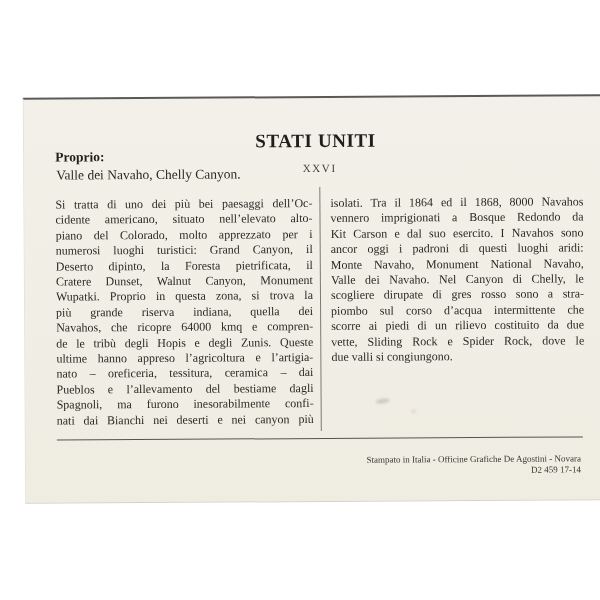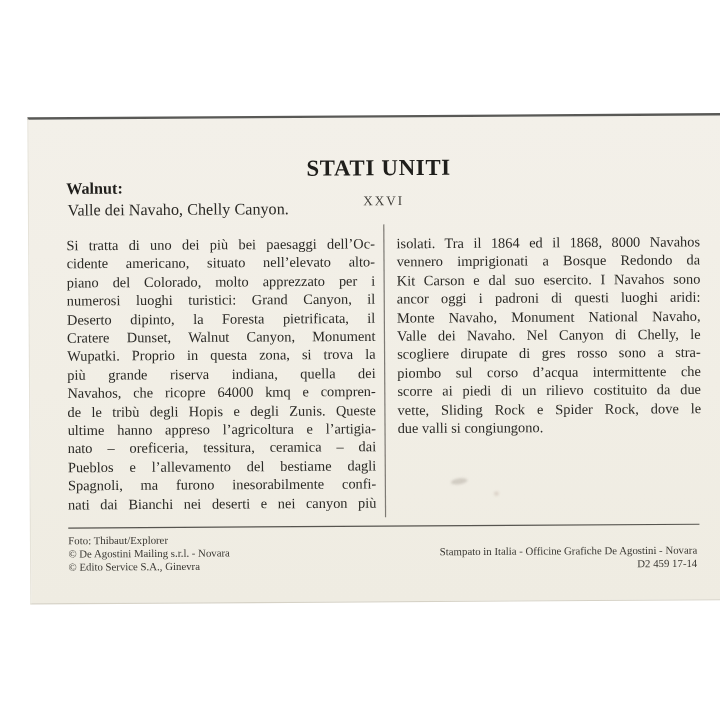--- a/index.html
+++ b/index.html
@@ -89,21 +89,21 @@
 </style>
 </head>
 <body>
 
 <div class="scan">
   <div class="card">
 
     <h1 class="title">STATI UNITI</h1>
     <div class="series">XXVI</div>
 
-    <div class="region">Walnut:</div>
+    <div class="region">Proprio:</div>
     <div class="subtitle">Valle dei Navaho, Chelly Canyon.</div>
 
     <div class="col col-left">
         <div class="jline">Si tratta di uno dei più bei paesaggi dell’Oc-</div>
         <div class="jline">cidente americano, situato nell’elevato alto-</div>
         <div class="jline">piano del Colorado, molto apprezzato per i</div>
         <div class="jline">numerosi luoghi turistici: Grand Canyon, il</div>
         <div class="jline">Deserto dipinto, la Foresta pietrificata, il</div>
         <div class="jline">Cratere Dunset, Walnut Canyon, Monument</div>
         <div class="jline">Wupatki. Proprio in questa zona, si trova la</div>
@@ -128,25 +128,20 @@
         <div class="jline">Valle dei Navaho. Nel Canyon di Chelly, le</div>
         <div class="jline">scogliere dirupate di gres rosso sono a stra-</div>
         <div class="jline">piombo sul corso d’acqua intermittente che</div>
         <div class="jline">scorre ai piedi di un rilievo costituito da due</div>
         <div class="jline">vette, Sliding Rock e Spider Rock, dove le</div>
         <div class="jline">due valli si congiungono.</div>
       </div>
 
     <div class="rule"></div>
 
-    <div class="footer footer-left">
-        <div class="fline">Foto: Thibaut/Explorer</div>
-        <div class="fline">© De Agostini Mailing s.r.l. - Novara</div>
-        <div class="fline">© Edito Service S.A., Ginevra</div>
-      </div>
 
     <div class="footer footer-right">
         <div class="fline">Stampato in Italia - Officine Grafiche De Agostini - Novara</div>
         <div class="fline">D2 459 17-14</div>
       </div>
 
     <div class="smudge s1"></div>
     <div class="smudge s2"></div>
   </div>
 </div>

